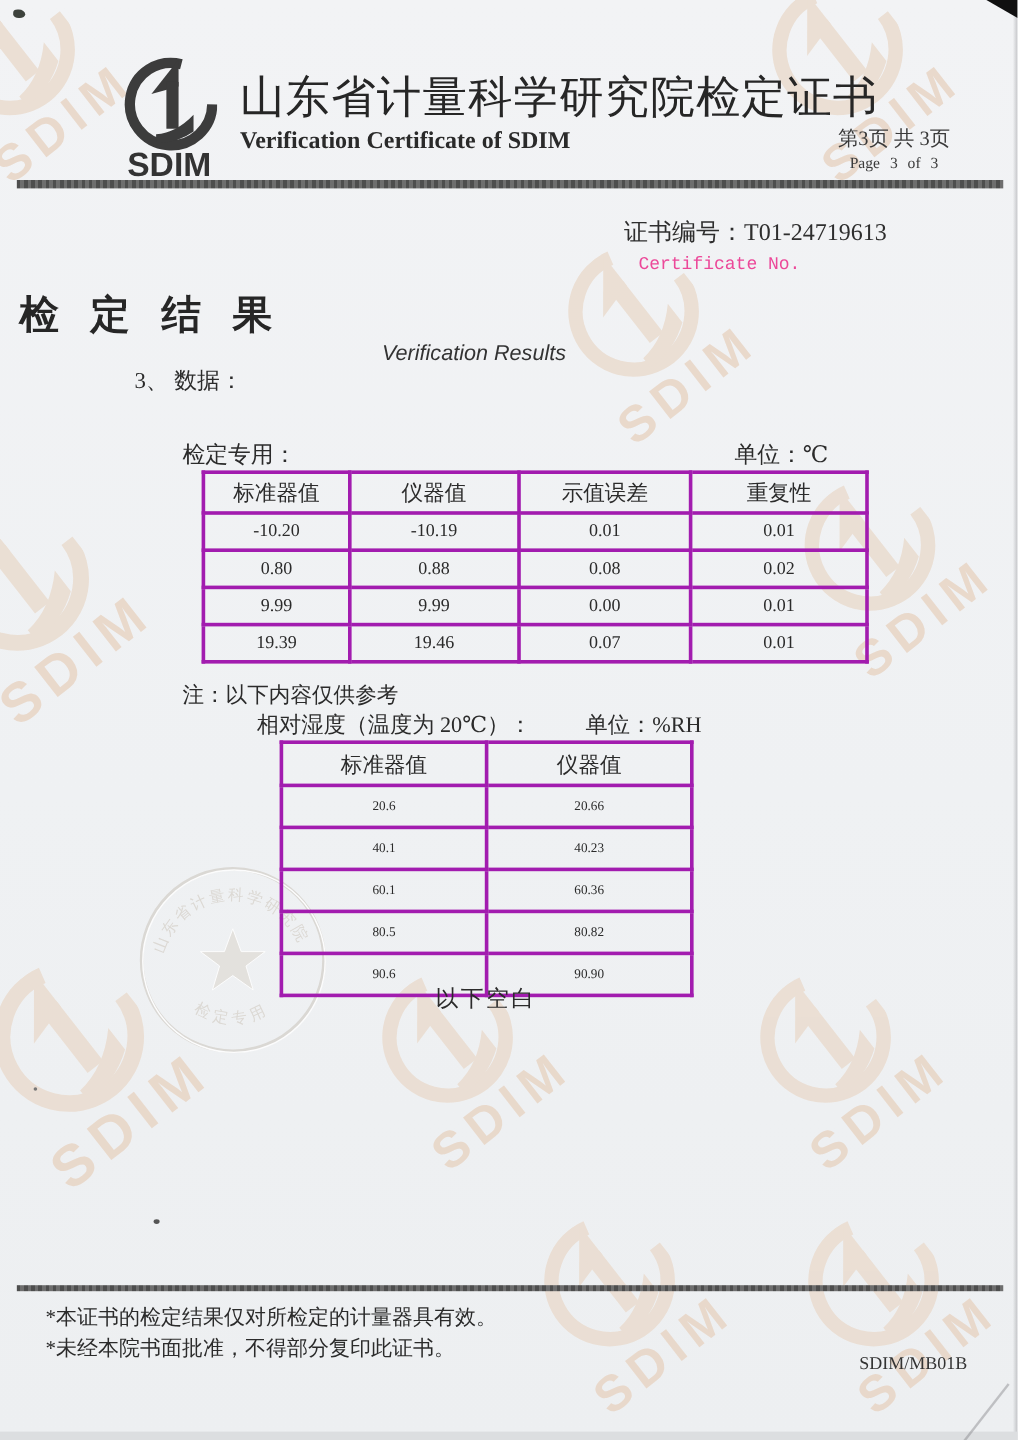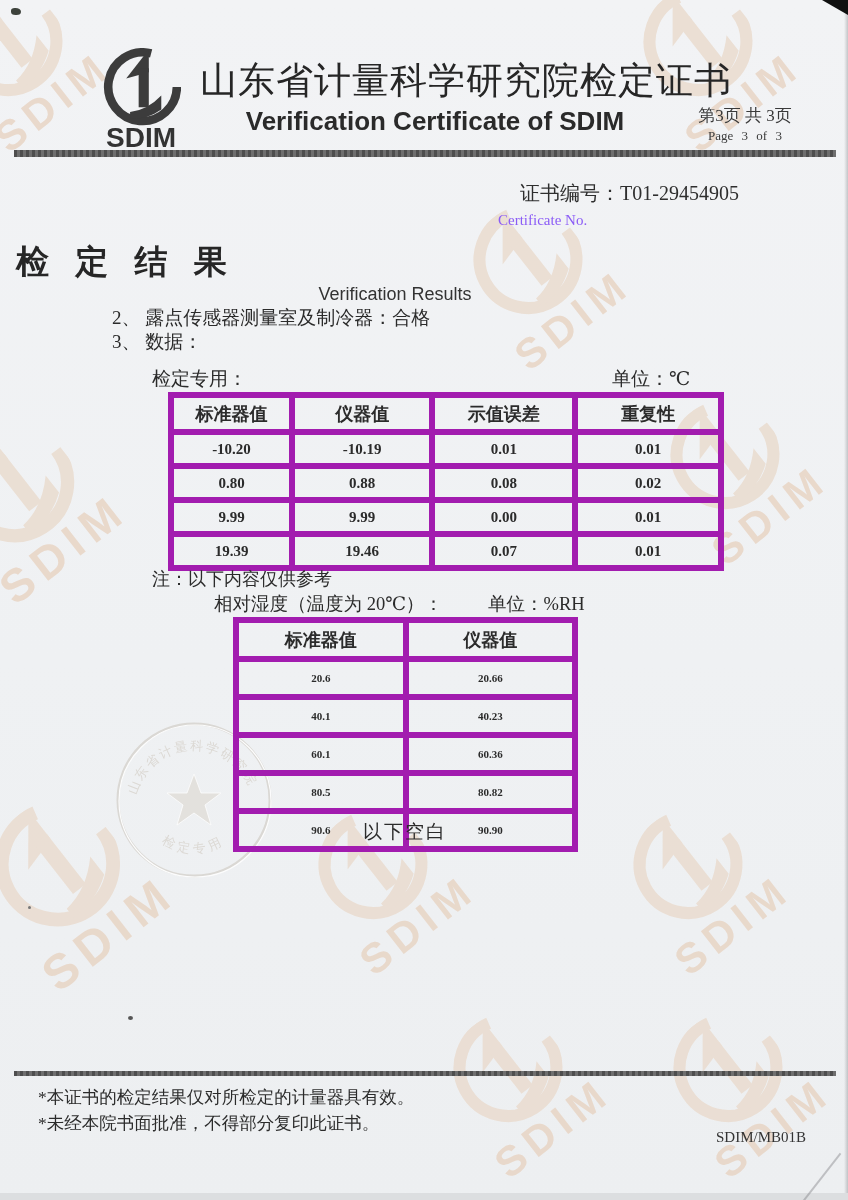--- a/index.html
+++ b/index.html
@@ -10,53 +10,53 @@
     color:#2b2b2b;
   }
   .abs{position:absolute;}
   
   .logo-mark{left:101px;top:48px;width:80px;height:78px;color:#3c3c3c;}
   .logo-text{left:84px;top:122px;width:114px;text-align:center;
     font-family:"Liberation Sans","DejaVu Sans",sans-serif;font-weight:800;
     font-size:28px;letter-spacing:0px;color:#333;}
   .title-zh{left:200px;top:56px;width:470px;text-align:center;
     font-size:37px;letter-spacing:1px;color:#262626;white-space:nowrap;}
-  .title-en{left:200px;top:106px;width:470px;text-align:center;
-    font-family:Liberation Sans, sans-serif;font-weight:800;
-    font-size:26px;color:#2a2a2a;white-space:nowrap;}
+  .title-en{left:200px;top:106px;width:470px;
+    font-family:Liberation Serif, serif;font-weight:800;
+    font-size:20px;color:#2a2a2a;white-space:nowrap;}
   .pageinfo-zh{left:660px;top:104px;width:170px;text-align:center;font-size:17px;color:#3a3a3a;}
   .pageinfo-en{left:660px;top:128px;width:170px;text-align:center;font-size:13px;word-spacing:5px;color:#3a3a3a;}
   .rule{left:14px;width:822px;
     background-image:repeating-linear-gradient(90deg,#4e4e4e 0 3px,#6e6e6e 3px 6px);}
   .rule-top{top:150px;height:7px;}
   .rule-bottom{top:1071px;height:5px;}
   
   .certno{left:520px;top:180px;font-size:20px;color:#2e2e2e;white-space:nowrap;}
-  .certno-en{left:498px;top:212px;font-family:Liberation Serif, serif;
-    font-size:15px;color:#8b5cf6;}
+  .certno-en{left:532px;top:212px;font-family:Liberation Mono, monospace;
+    font-size:15px;color:#ec4899;}
   
   .res-title{left:0;top:240px;width:800px;text-align:left;
     font-size:33px;font-weight:bold;letter-spacing:9px;color:#262626;padding-left:16px;}
   .res-sub{left:0;top:284px;width:790px;text-align:center;
-    font-family:"Liberation Sans","DejaVu Sans",sans-serif;font-size:18px;color:#333;}
+    font-family:"Liberation Sans","DejaVu Sans",sans-serif;font-size:18px;color:#333;font-style:italic;}
   
   .list{left:112px;top:306px;font-size:19px;line-height:24px;color:#2b2b2b;}
   .list div{margin-bottom:0;}
   
   .lbl{font-size:19px;color:#2b2b2b;white-space:nowrap;}
   .dew-label{left:152px;top:366px;}
   .dew-unit{left:612px;top:366px;}
   .note-line{left:152px;top:567px;font-size:18px;}
   .rh-label{left:214px;top:591px;font-size:18.5px;}
   .rh-unit{left:488px;top:591px;font-size:18.5px;}
   .end-marker{left:205px;top:819px;width:400px;text-align:center;font-size:19px;letter-spacing:2px;}
   
   table{border-collapse:collapse;table-layout:fixed;background:transparent;}
-  th,td{border:6px solid #a21caf;text-align:center;vertical-align:middle;
-    font-weight:bold;color:#2b2b2b;padding:0;}
+  th,td{border:3px solid #a21caf;text-align:center;vertical-align:middle;
+    font-weight:normal;color:#2b2b2b;padding:0;}
   .t1{left:168px;top:392px;width:556px;}
   .t1 th{height:31px;font-size:18px;}
   .t1 td{height:28px;font-size:15px;}
   .t2{left:233px;top:617px;width:345px;}
   .t2 th{height:33px;font-size:18px;}
   .t2 td{height:32px;font-size:11px;}
   
   .footnotes{left:38px;top:1084px;font-size:17.5px;line-height:26px;color:#2b2b2b;}
   .form-code{left:716px;top:1129px;font-size:15px;color:#333;}
   
@@ -179,29 +179,28 @@
     <use href="#sdim-mark"></use>
   </svg>
   <div class="abs logo-text">SDIM</div>
   <div class="abs title-zh">山东省计量科学研究院检定证书</div>
   <div class="abs title-en">Verification Certificate of SDIM</div>
   <div class="abs pageinfo-zh">第3页 共 3页</div>
   <div class="abs pageinfo-en">Page 3 of 3</div>
   <div class="abs rule rule-top"></div>
 
   <div class="abs certno">
-    <span>证书编号：</span><span>T01-29454905</span>
+    <span>证书编号：</span><span>T01-24719613</span>
   </div>
   <div class="abs certno-en">Certificate No.</div>
 
   <div class="abs res-title">检 定 结 果</div>
   <div class="abs res-sub">Verification Results</div>
 
   <div class="abs list">
-    <div>2、 露点传感器测量室及制冷器：合格</div>
     <div>3、 数据：</div>
   </div>
 
   <div class="abs lbl dew-label">检定专用：</div>
   <div class="abs lbl dew-unit">单位：℃</div>
   <table class="abs t1">
     <colgroup>
         <col style="width:22%">
         <col style="width:25.5%">
         <col style="width:26%">

